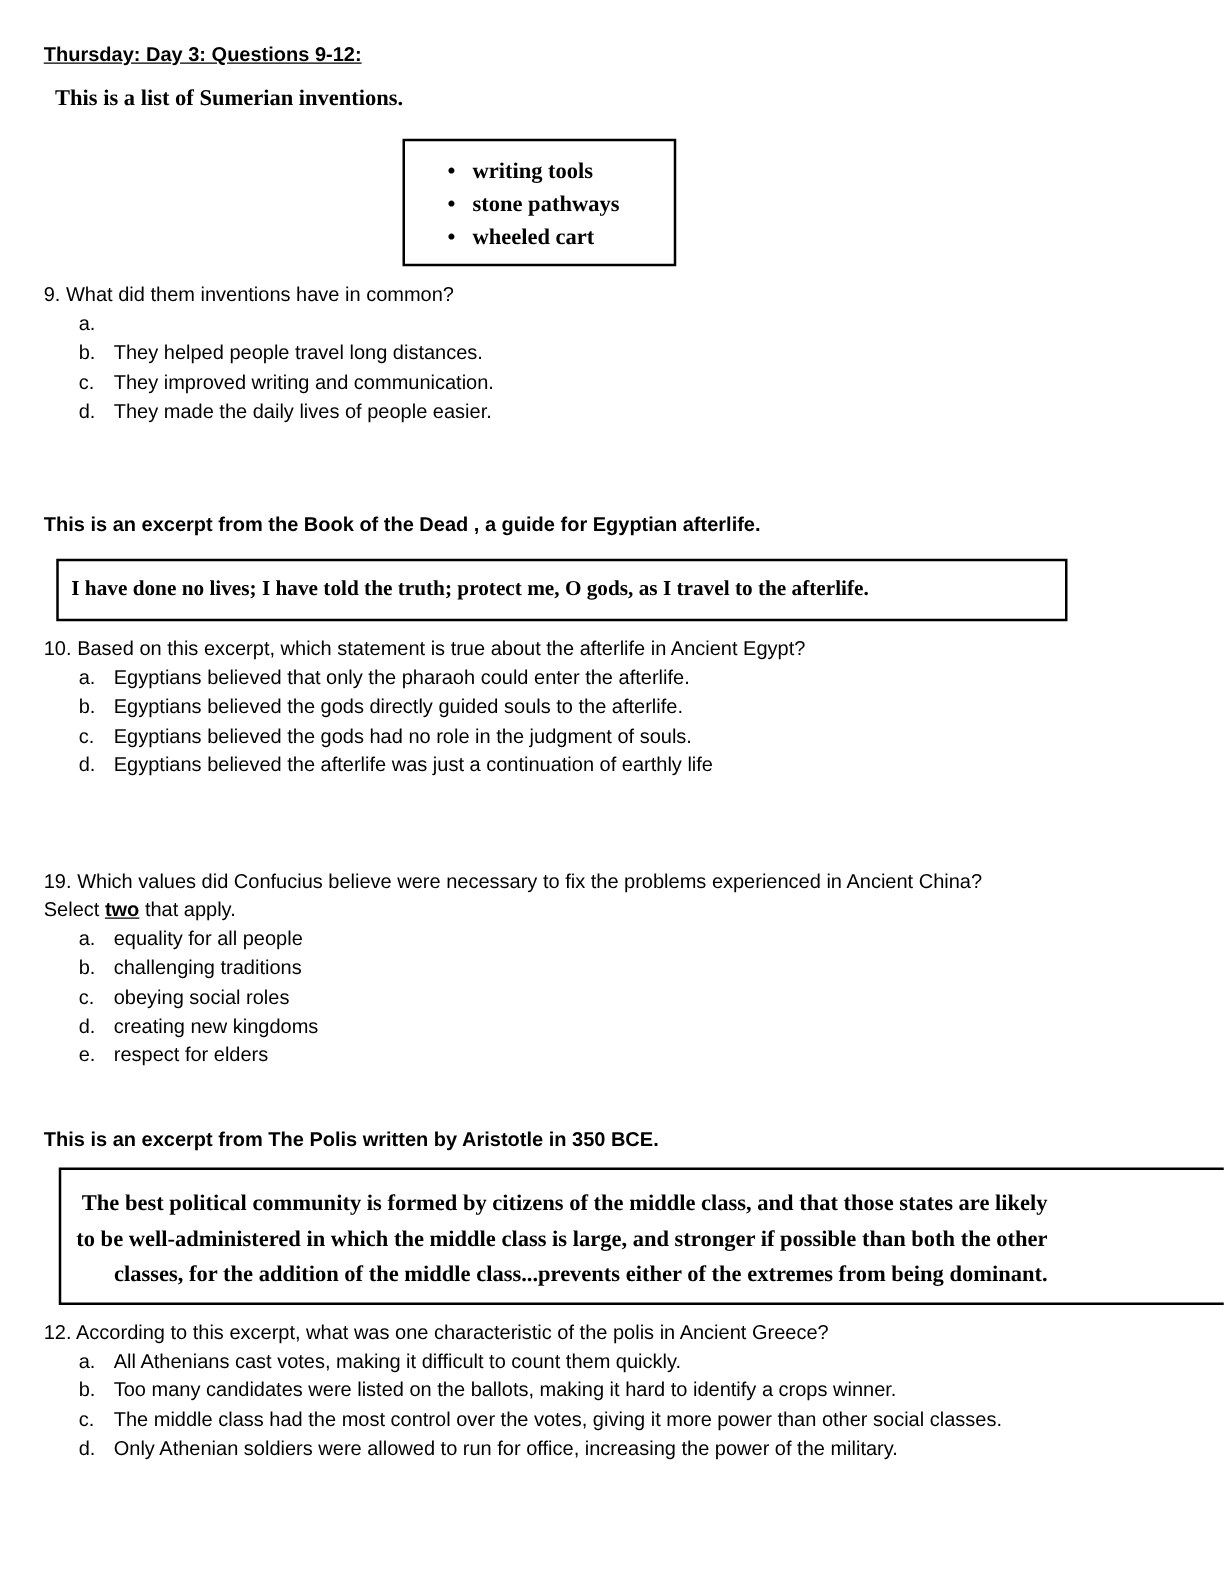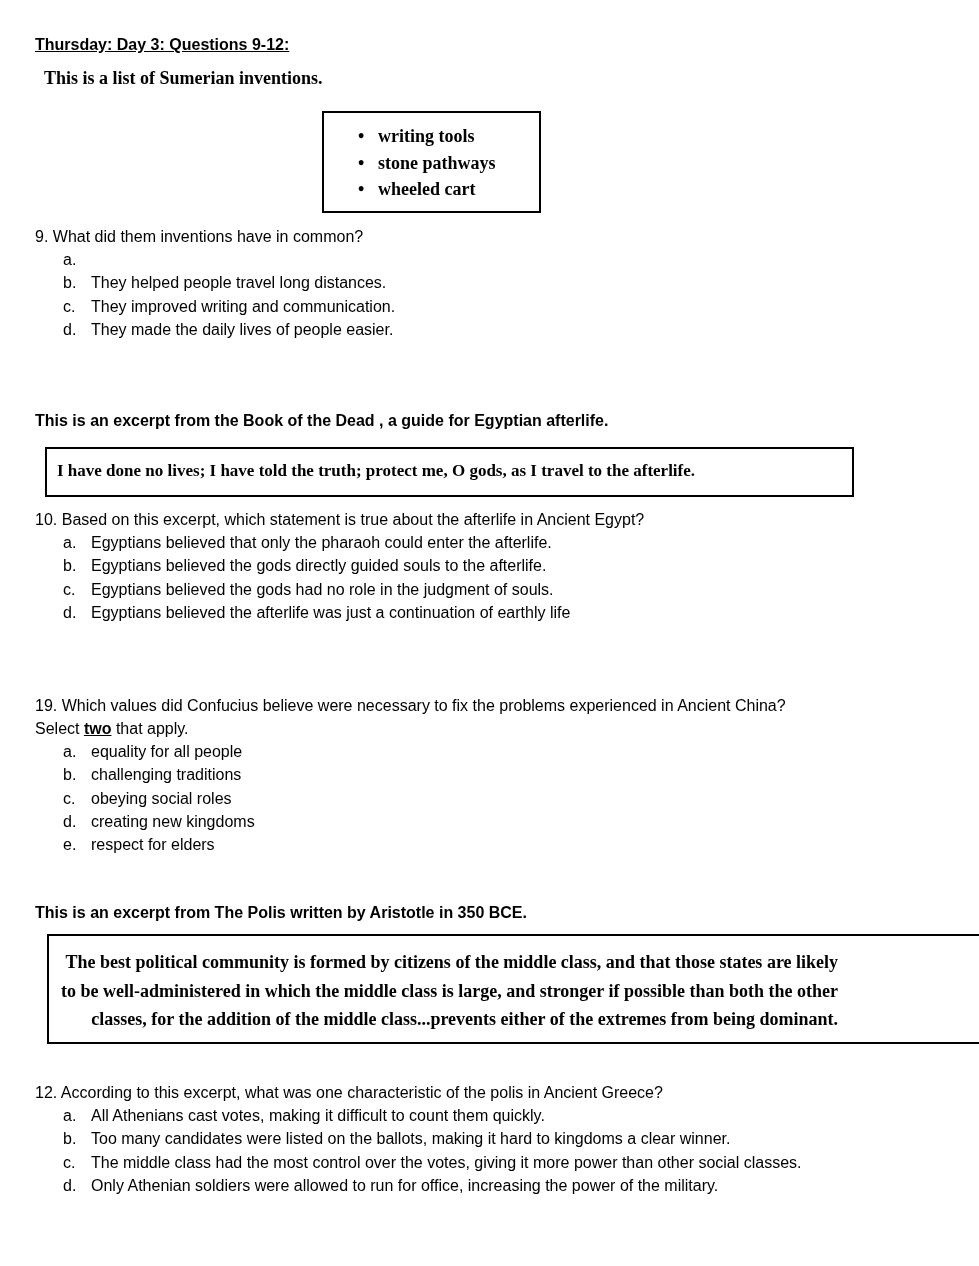--- a/index.html
+++ b/index.html
@@ -123,30 +123,30 @@
 <div class="abs sans intro" style="left:35px; top:904px;">This is an excerpt from The Polis written by Aristotle in 350 BCE.</div>
 
 <div class="box" style="left:47px; top:934px; width:956px; height:110px;">
   <div class="serif quote abs" style="left:12px; top:12px;">
     <div>The best political community is formed by citizens of the middle class, and that those states are likely</div>
     <div>to be well-administered in which the middle class is large, and stronger if possible than both the other</div>
     <div>classes, for the addition of the middle class...prevents either of the extremes from being dominant.</div>
   </div>
 </div>
 
-<div class="question sans" style="top:1055px;margin-top:26px;">
+<div class="question sans" style="top:1055px;">
   <div><span>12.</span> <span>According to this excerpt, what was one characteristic of the polis in Ancient Greece?</span></div>
   <ul class="opts">
     <li>
         <span class="letter">a.</span>
         <span>All Athenians cast votes, making it difficult to count them quickly.</span>
       </li>
     <li>
         <span class="letter">b.</span>
-        <span>Too many candidates were listed on the ballots, making it hard to kingdoms a clear winner.</span>
+        <span>Too many candidates were listed on the ballots, making it hard to identify a crops winner.</span>
       </li>
     <li>
         <span class="letter">c.</span>
         <span>The middle class had the most control over the votes, giving it more power than other social classes.</span>
       </li>
     <li>
         <span class="letter">d.</span>
         <span>Only Athenian soldiers were allowed to run for office, increasing the power of the military.</span>
       </li>
   </ul>

